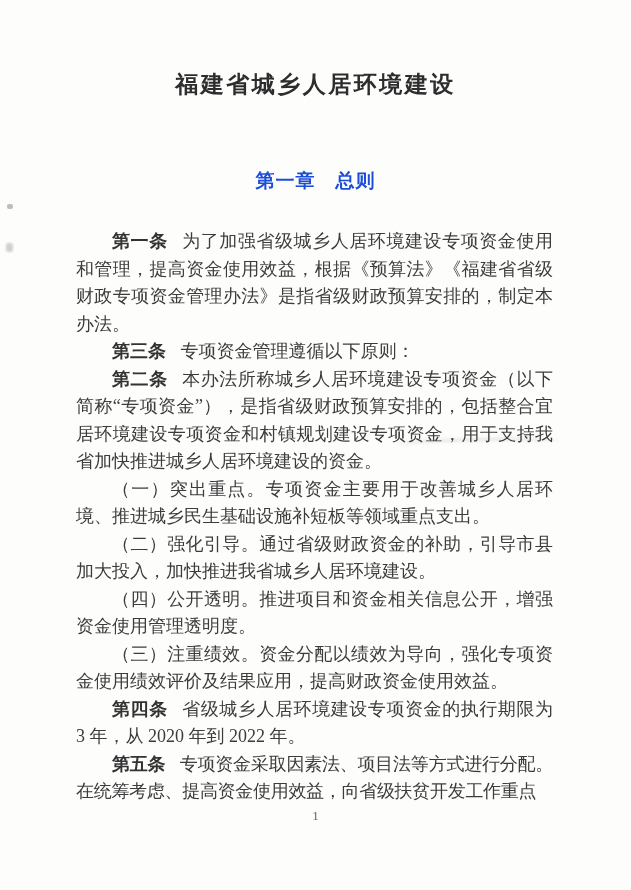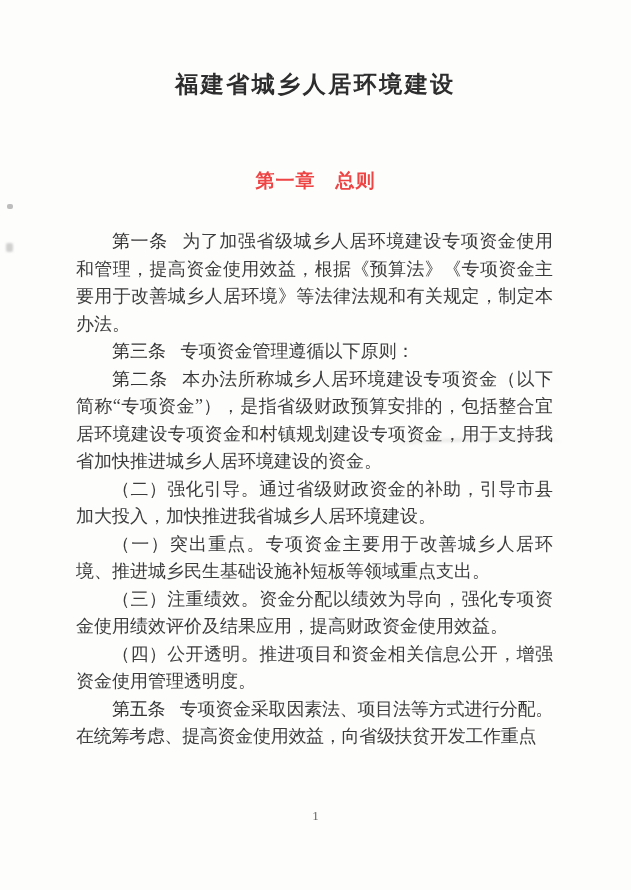--- a/index.html
+++ b/index.html
@@ -23,35 +23,35 @@
   }
   .doc-title .tline { display: block; line-height: 41px; }
   .chapter {
     position: absolute;
     top: 167px; left: 0; right: 0;
     margin: 0;
     text-align: center;
     font-size: 19px;
     line-height: 28px;
     font-weight: bold;
-    color: #ef4444;
+    color: #1d4ed8;
     letter-spacing: 1px;
   }
   .body-text {
     position: absolute;
     top: 228px;
     left: 76px;
     width: 477px;
     font-size: 18px;
     line-height: 27.5px;
     color: #3c3c3c;
     text-align: justify;
   }
   .body-text p { margin: 0; text-indent: 2em; }
-  .lead { font-weight: normal; color: #333333; }
+  .lead { font-weight: bold; color: #333333; }
   .lead:not(:empty) { margin-right: 0.8em; }
   .tight { letter-spacing: -0.3px; }
   .page-num {
     position: absolute;
     top: 808px; left: 0; right: 0;
     text-align: center;
     font-size: 13px;
     color: #666666;
   }
   
@@ -83,25 +83,26 @@
   <div class="speck2"></div>
   <div class="smudge"></div>
 
   <h1 class="doc-title">
     <span class="tline">福建省城乡人居环境建设</span>
   </h1>
 
   <h2 class="chapter">第一章　总则</h2>
 
   <div class="body-text">
-    <p><span class="lead">第一条</span><span>为了加强省级城乡人居环境建设专项资金使用和管理，提高资金使用效益，根据《预算法》《专项资金主要用于改善城乡人居环境》等法律法规和有关规定，制定本办法。</span></p>
+    <p><span class="lead">第一条</span><span>为了加强省级城乡人居环境建设专项资金使用和管理，提高资金使用效益，根据《预算法》《福建省省级财政专项资金管理办法》是指省级财政预算安排的，制定本办法。</span></p>
     <p><span class="lead">第三条</span><span>专项资金管理遵循以下原则：</span></p>
     <p><span class="lead">第二条</span><span>本办法所称城乡人居环境建设专项资金（以下简称“专项资金”），是指省级财政预算安排的，包括整合宜居环境建设专项资金和村镇规划建设专项资金，用于支持我省加快推进城乡人居环境建设的资金。</span></p>
+    <p><span class="lead"></span><span>（一）突出重点。专项资金主要用于改善城乡人居环境、推进城乡民生基础设施补短板等领域重点支出。</span></p>
     <p><span class="lead"></span><span>（二）强化引导。通过省级财政资金的补助，引导市县加大投入，加快推进我省城乡人居环境建设。</span></p>
-    <p><span class="lead"></span><span>（一）突出重点。专项资金主要用于改善城乡人居环境、推进城乡民生基础设施补短板等领域重点支出。</span></p>
+    <p><span class="lead"></span><span>（四）公开透明。推进项目和资金相关信息公开，增强资金使用管理透明度。</span></p>
     <p><span class="lead"></span><span>（三）注重绩效。资金分配以绩效为导向，强化专项资金使用绩效评价及结果应用，提高财政资金使用效益。</span></p>
-    <p><span class="lead"></span><span>（四）公开透明。推进项目和资金相关信息公开，增强资金使用管理透明度。</span></p>
+    <p><span class="lead">第四条</span><span>省级城乡人居环境建设专项资金的执行期限为 3 年，从 2020 年到 2022 年。</span></p>
     <p class="tight"><span class="lead">第五条</span><span>专项资金采取因素法、项目法等方式进行分配。在统筹考虑、提高资金使用效益，向省级扶贫开发工作重点</span></p>
   </div>
 
   <div class="page-num">1</div>
 
 </div>
 
 </body></html>

